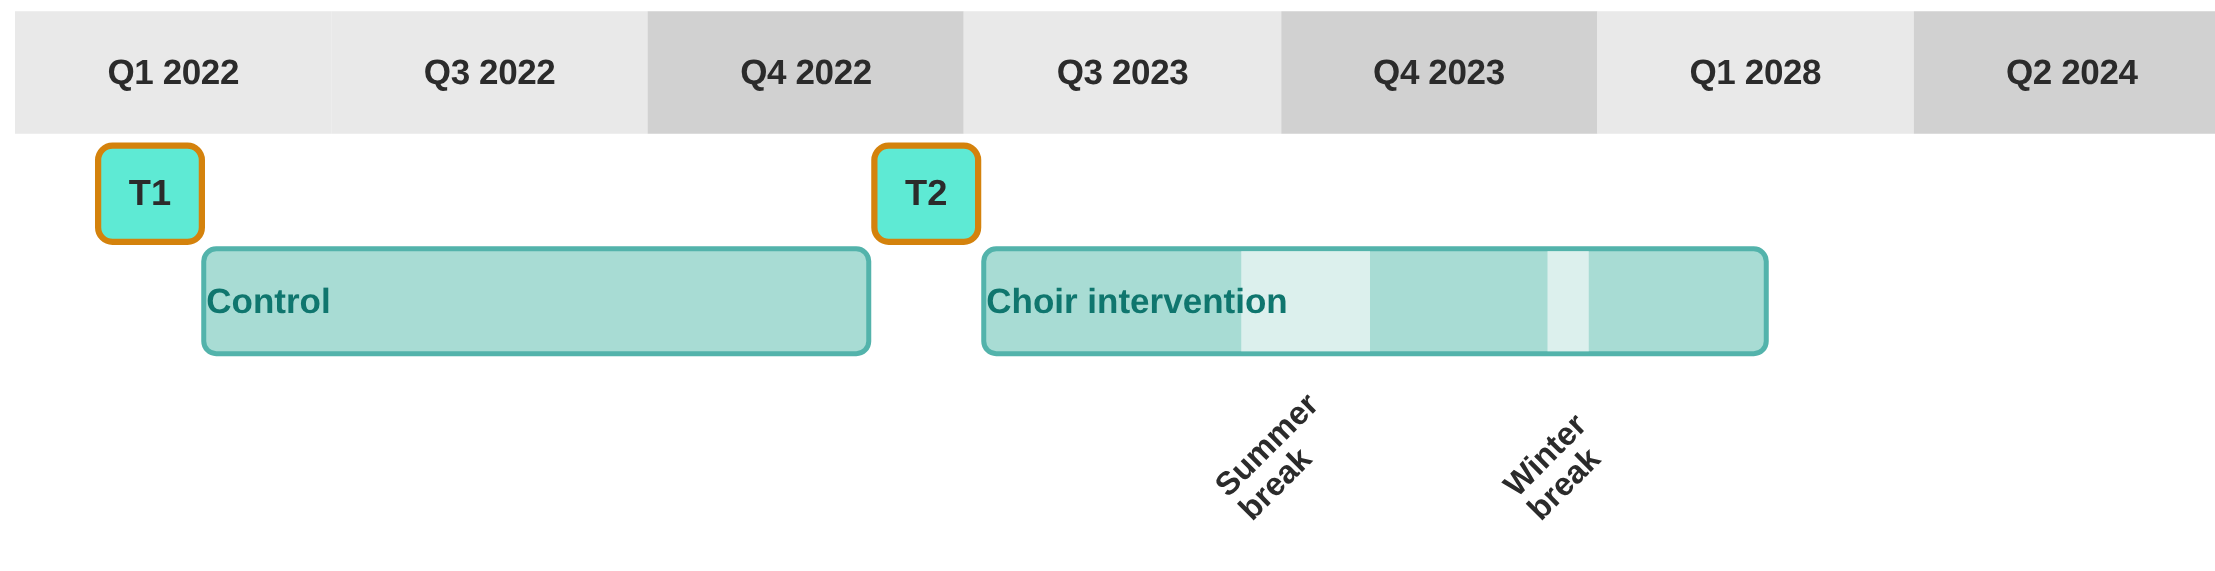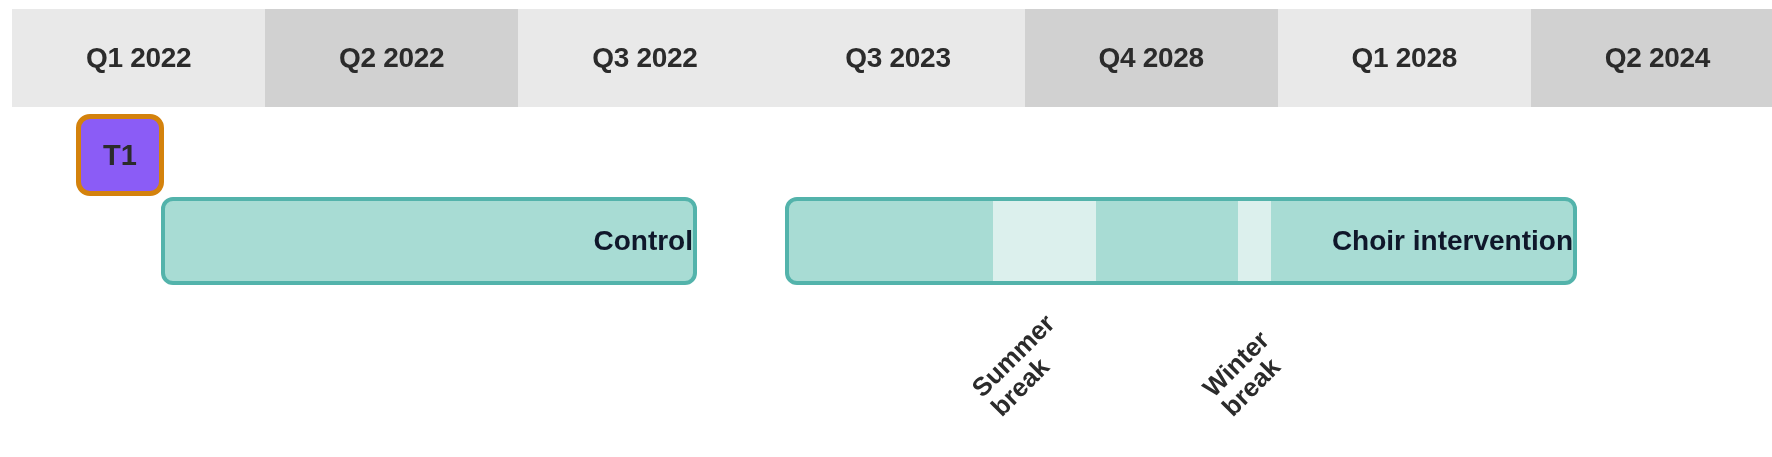--- a/index.html
+++ b/index.html
@@ -43,21 +43,21 @@
   }
   .quarter-cell.shade-light { background: #e9e9e9; }
   .quarter-cell.shade-dark  { background: #d1d1d1; }
 
   
   .tp-badge {
     position: absolute;
     width: 88px;
     height: 82px;
     box-sizing: border-box;
-    background: #8b5cf6;
+    background: #5eead4;
     border: 5px solid #d4820c;
     border-radius: 14px;
     display: flex;
     align-items: center;
     justify-content: center;
     font-size: 29px;
     font-weight: 700;
     color: #2b2b2b;
     top: 114px;
   }
@@ -72,24 +72,24 @@
     border: 4px solid #53b3ab;
     border-radius: 12px;
     overflow: hidden;
   }
   .phase-label {
     position: absolute;
     left: 0;
     right: 0;
     top: 50%;
     transform: translateY(-50%);
-    text-align: right;
+    text-align: left;
     font-size: 28px;
     font-weight: 700;
-    color: #0f172a;
+    color: #0f766e;
     white-space: nowrap;
     z-index: 3;
   }
   .break-band {
     position: absolute;
     top: -6px;
     bottom: -6px;
     background: #dcf0ed;
     z-index: 1;
   }
@@ -109,49 +109,52 @@
 </style>
 </head>
 <body>
 
 <div id="stage">
 
   <div id="quarter-axis">
     <div class="quarter-cell shade-light">
       <span>Q1 2022</span>
     </div>
-    <div class="quarter-cell shade-dark">
-      <span>Q2 2022</span>
-    </div>
     <div class="quarter-cell shade-light">
       <span>Q3 2022</span>
+    </div>
+    <div class="quarter-cell shade-dark">
+      <span>Q4 2022</span>
     </div>
     <div class="quarter-cell shade-light">
       <span>Q3 2023</span>
     </div>
     <div class="quarter-cell shade-dark">
-      <span>Q4 2028</span>
+      <span>Q4 2023</span>
     </div>
     <div class="quarter-cell shade-light">
       <span>Q1 2028</span>
     </div>
     <div class="quarter-cell shade-dark">
       <span>Q2 2024</span>
     </div>
   </div>
 
   <div class="tp-badge" style="left:76px;">
     <span>T1</span>
   </div>
+  <div class="tp-badge" style="left:697px;">
+    <span>T2</span>
+  </div>
 
   <div class="phase-bar" style="left:161px; width:536px;">
     <div class="phase-label">Control</div>
   </div>
 
-  <div class="phase-bar" style="left:785px; width:792px;padding-left:48px;">
+  <div class="phase-bar" style="left:785px; width:630px;padding-left:48px;">
     <div class="break-band" style="left:204px; width:103px;"></div>
     <div class="break-band" style="left:449px; width:33px;"></div>
     <div class="phase-label">Choir intervention</div>
   </div>
 
   <div class="break-caption" style="left:967px; top:383px;">
     <span>Summer</span><br>
     <span>break</span>
   </div>
   <div class="break-caption" style="left:1198px; top:383px;">

